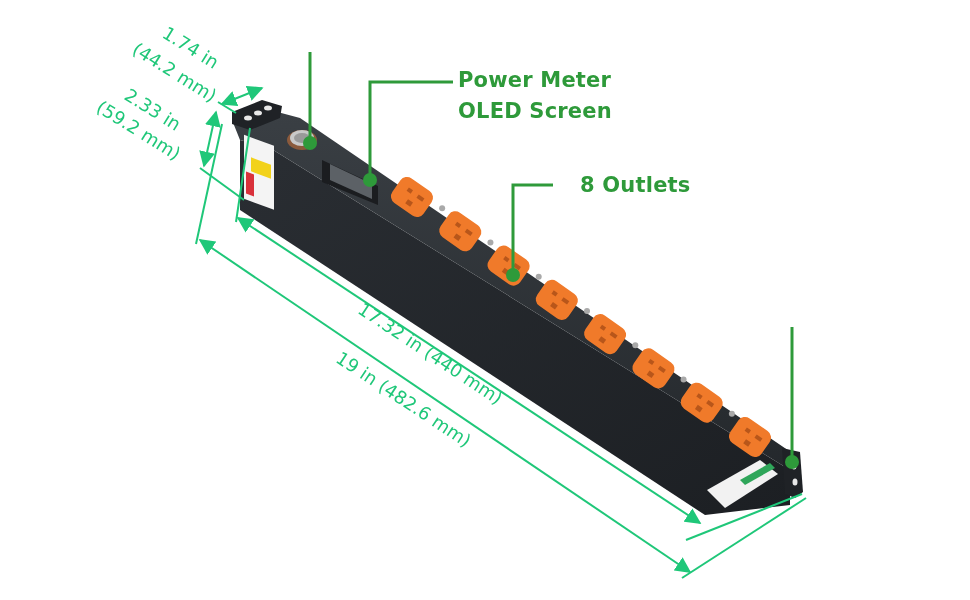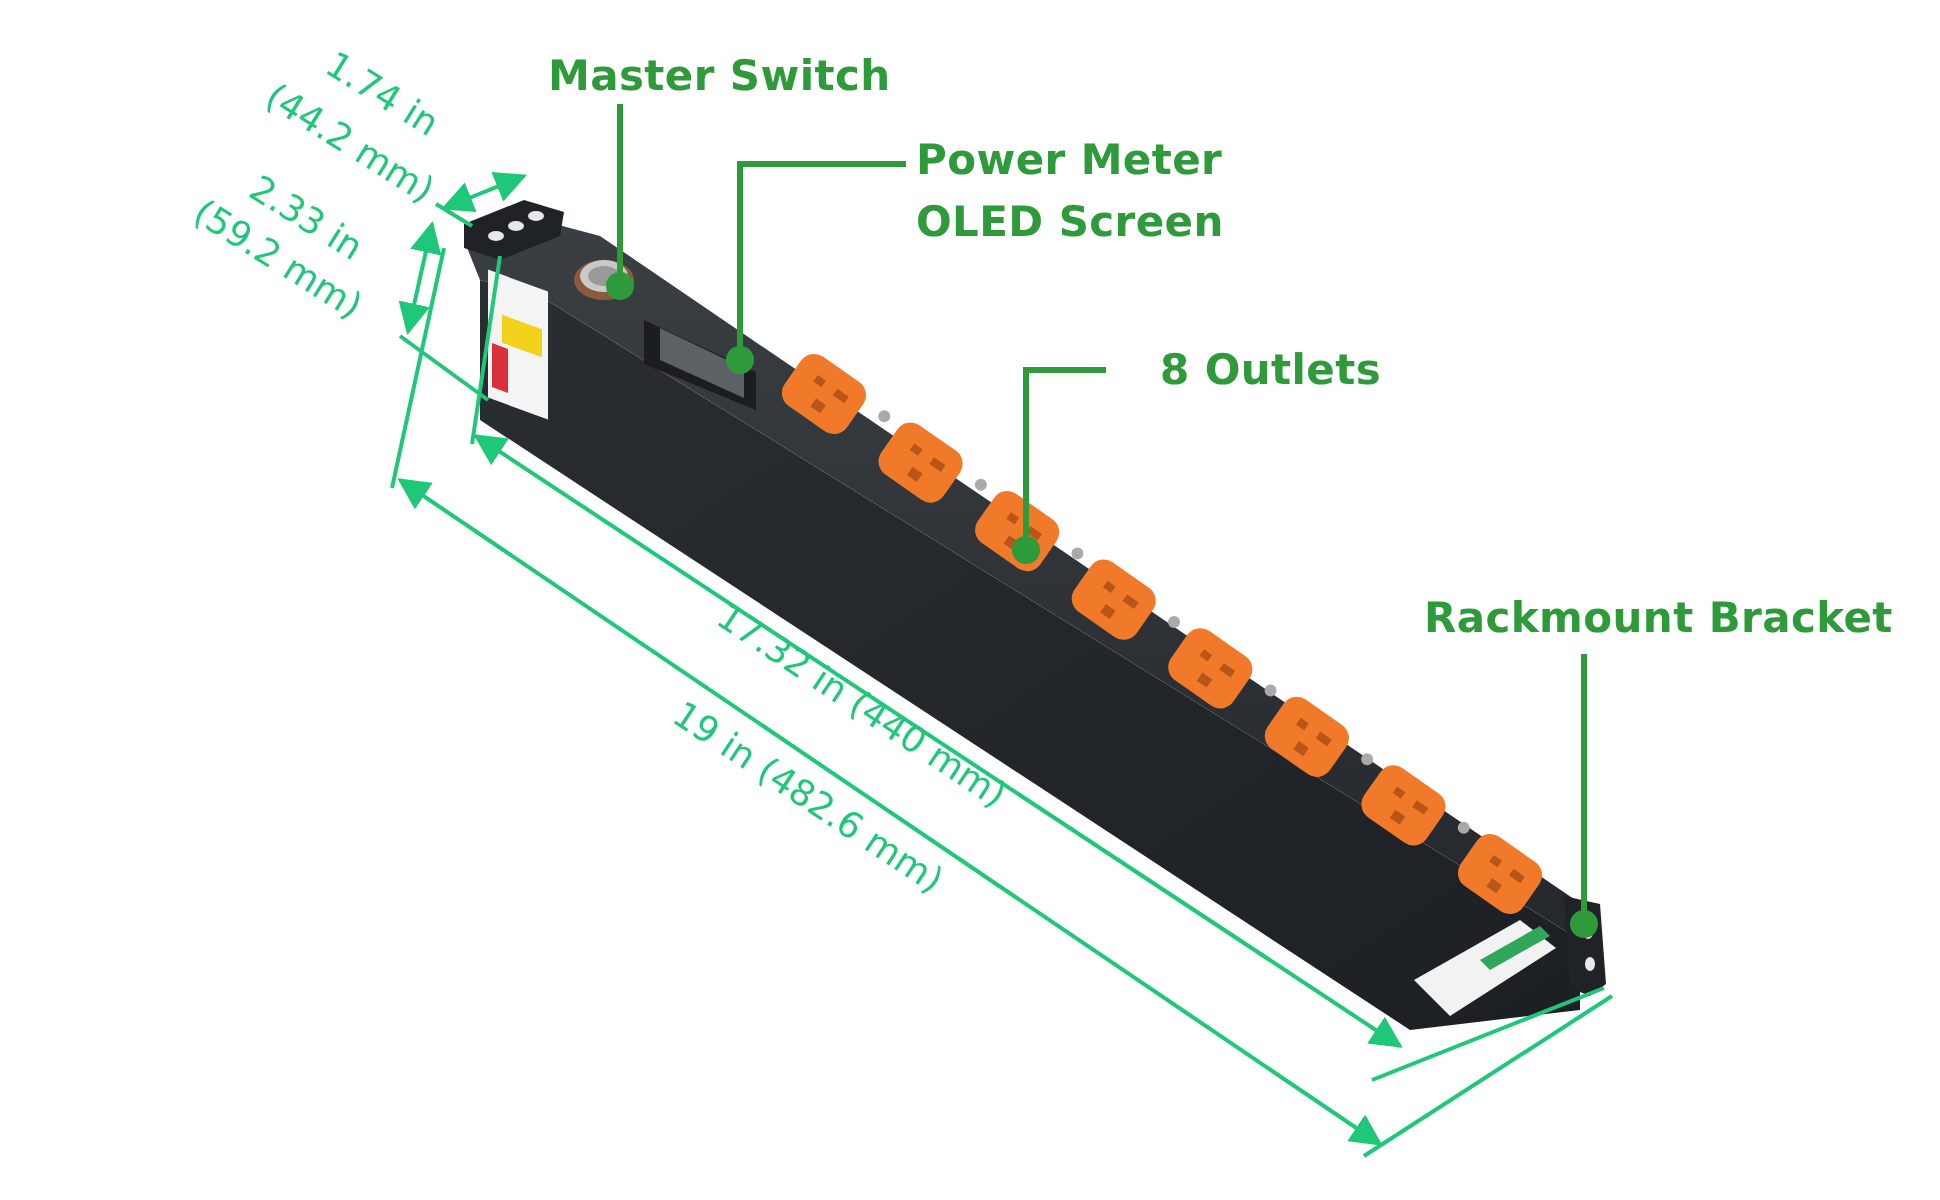--- a/index.html
+++ b/index.html
@@ -146,25 +146,23 @@
       <line x1="250" y1="128" x2="236" y2="222"></line>
       <line x1="238" y1="218" x2="700" y2="523" marker-start="url(#arrow)" marker-end="url(#arrow)"></line>
       <line x1="686" y1="540" x2="802" y2="494"></line>
 
       <line x1="222" y1="124" x2="196" y2="244"></line>
       <line x1="200" y1="240" x2="690" y2="572" marker-start="url(#arrow)" marker-end="url(#arrow)"></line>
       <line x1="682" y1="578" x2="806" y2="498"></line>
     </g>
   </svg>
 
-  <div class="callout" style="left:274px;top:23px;">Master Switch</div>
   <div class="callout" style="left:458px;top:96px;">OLED Screen</div>
   <div class="callout" style="left:458px;top:65px;">Power Meter</div>
   <div class="callout" style="left:580px;top:170px;">8 Outlets</div>
-  <div class="callout" style="left:712px;top:294px;">Rackmount Bracket</div>
 
   <div class="dim" style="left:170px;top:22px;transform:rotate(32deg);">1.74 in</div>
   <div class="dim" style="left:140px;top:38px;transform:rotate(32deg);">(44.2 mm)</div>
   <div class="dim" style="left:132px;top:84px;transform:rotate(32deg);">2.33 in</div>
   <div class="dim" style="left:104px;top:96px;transform:rotate(32deg);">(59.2 mm)</div>
   <div class="dim" style="left:366px;top:298px;transform:rotate(33.5deg);">17.32 in (440 mm)</div>
   <div class="dim" style="left:344px;top:347px;transform:rotate(33.5deg);">19 in (482.6 mm)</div>
 </div>
 
 </body></html>

